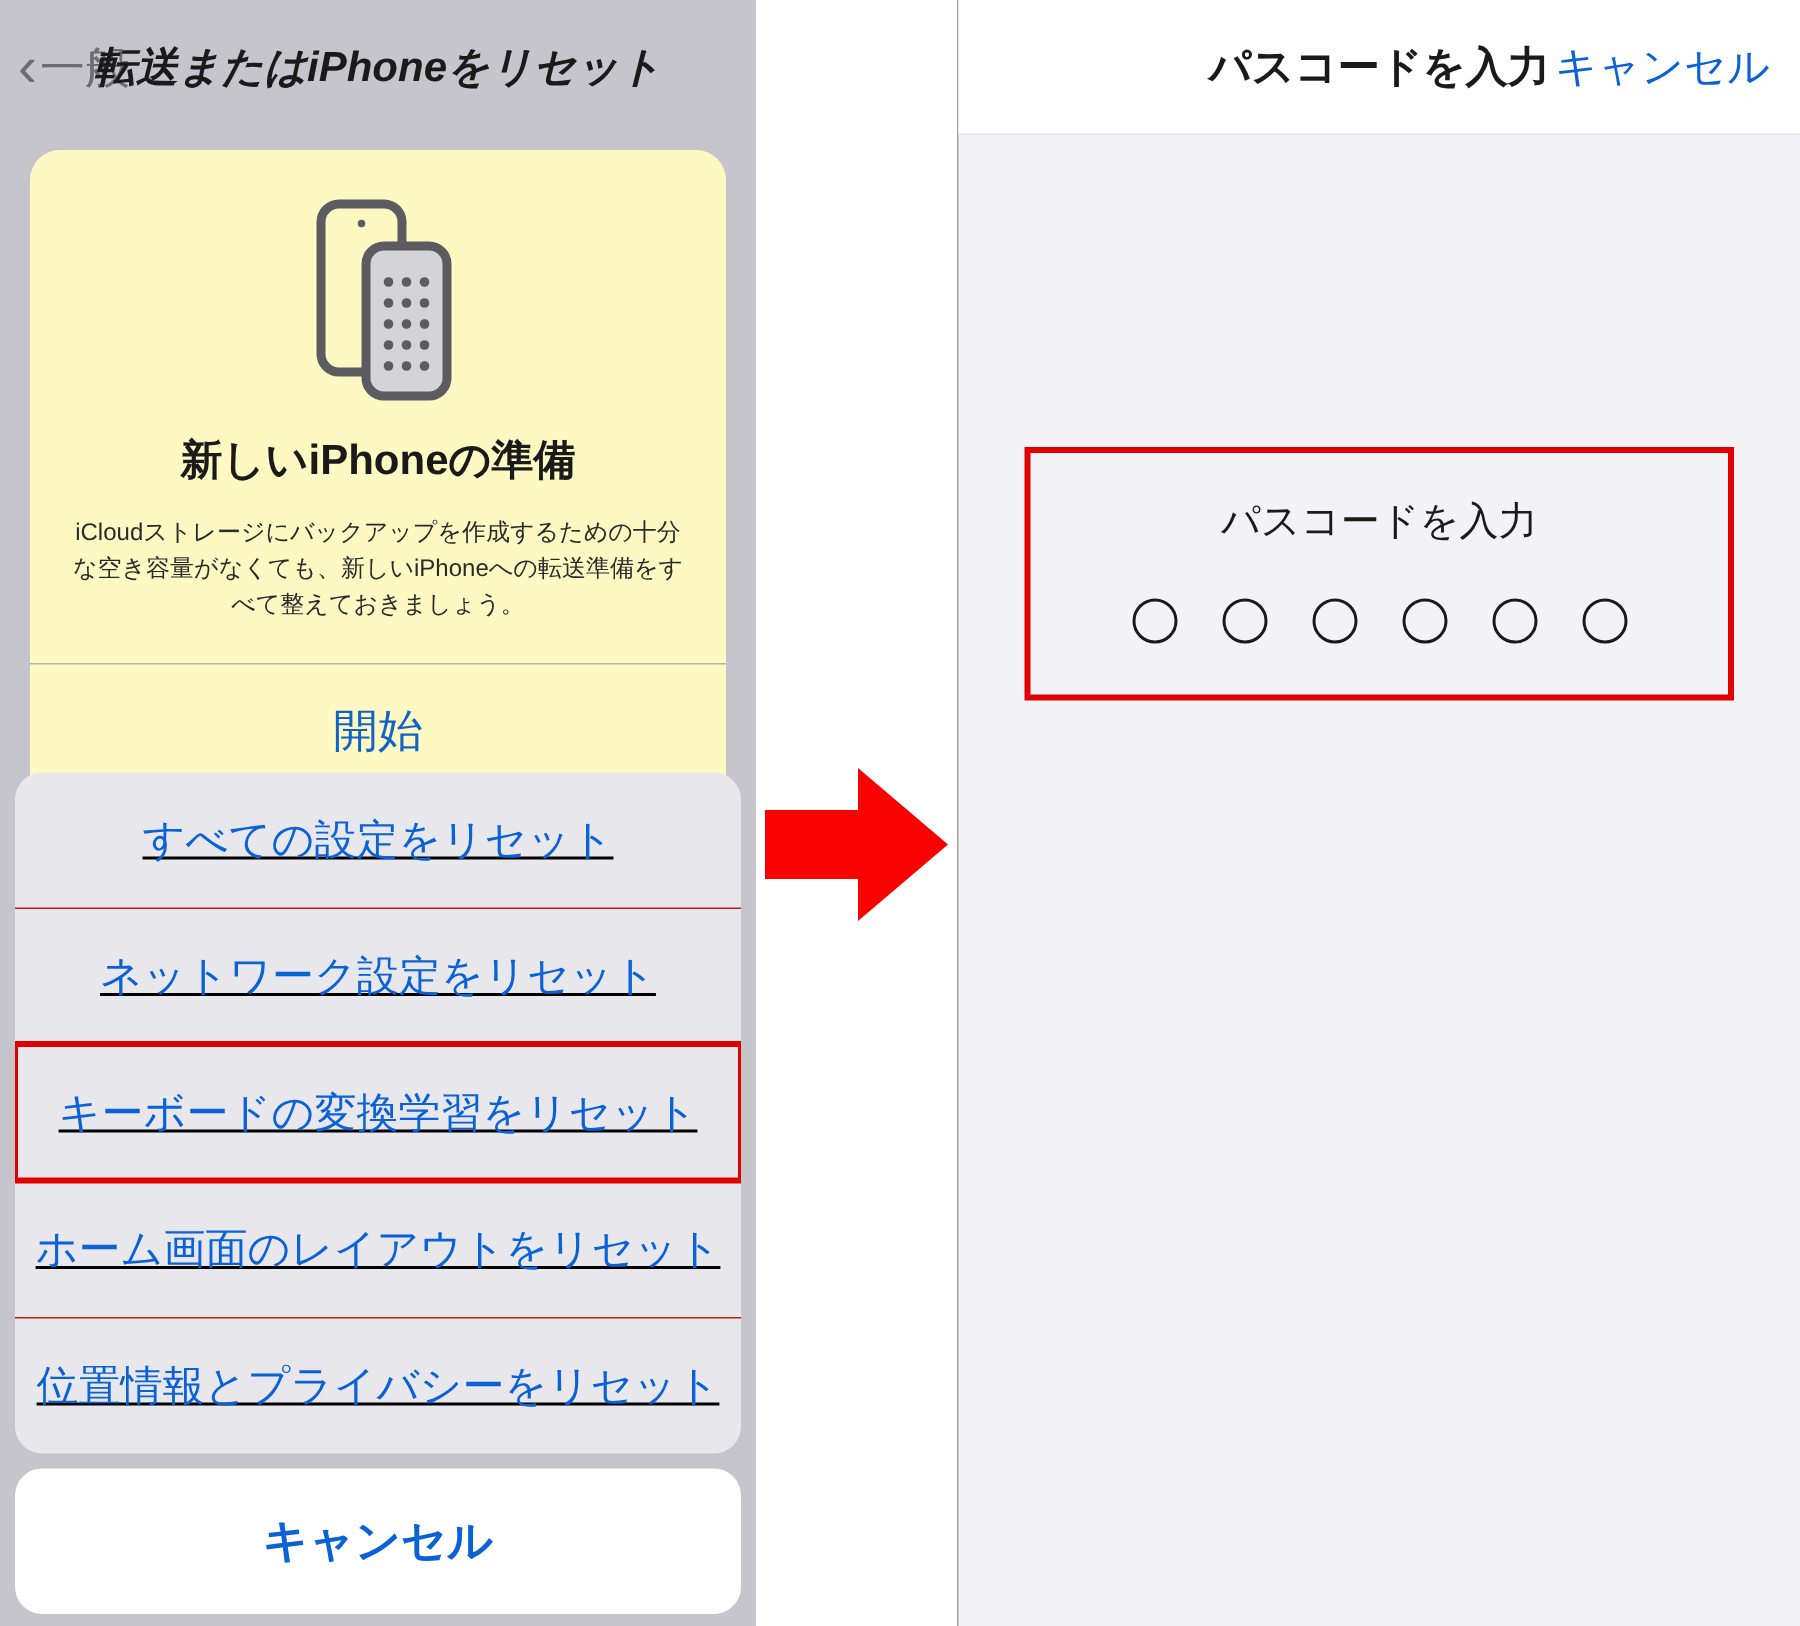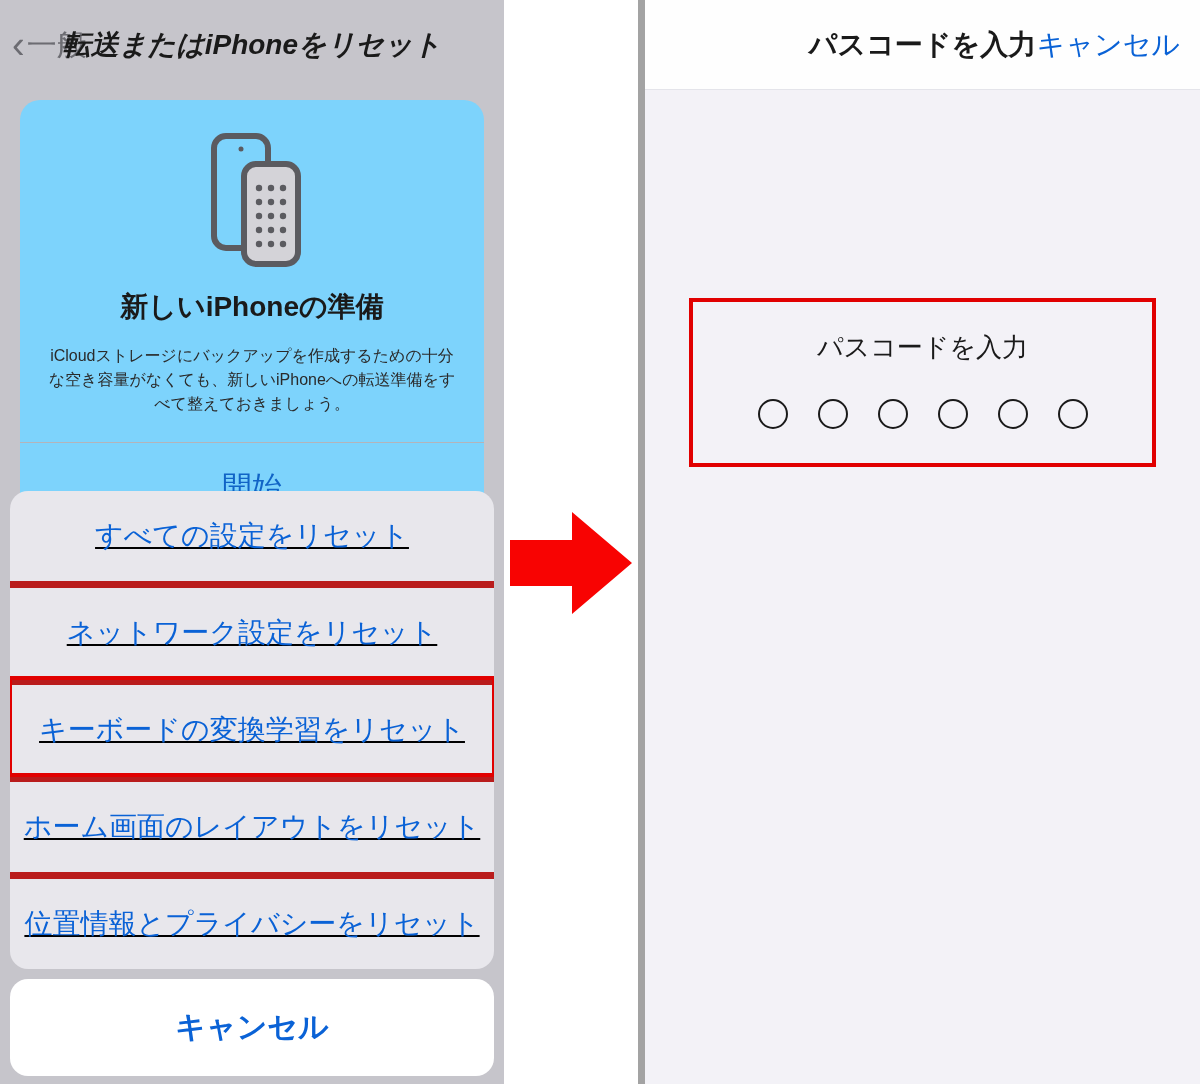--- a/index.html
+++ b/index.html
@@ -45,21 +45,21 @@
     transform: translateX(-50%);
     font-size: 28px;
     font-weight: 700;
     color: #1a1a1a;
     white-space: nowrap;
     font-style: italic;
   }
 
   .card {
     margin: 10px 20px 0 20px;
-    background: #7dd3fc;
+    background: #fef9c3;
     border-radius: 20px;
     padding: 30px 24px 0 24px;
     color: #1a1a1a;
     text-align: center;
   }
   .devices-icon {
     margin: 0 auto 18px auto;
     width: 120px; height: 140px;
     position: relative;
   }
@@ -104,21 +104,21 @@
   }
   .sheet-item {
     display: block;
     width: 100%;
     padding: 26px 10px;
     text-align: center;
     font-size: 28px;
     color: #0a62d6;
     background: transparent;
     border: none;
-    border-top: 7px solid #b91c1c;
+    border-top: 1px solid #b91c1c;
     cursor: pointer;
     position: relative;
     font-family: inherit;
   }
   .sheet-item:first-child { border-top: none; }
   .sheet-item.sel {
     outline: 4px solid #e10000;
     outline-offset: -2px;
     z-index: 2;
   }
@@ -137,21 +137,21 @@
     cursor: pointer;
     font-family: inherit;
   }
 
   
   .right-pane {
     position: absolute;
     left: 638px; top: 0;
     width: 562px; height: 1084px;
     background: #f3f2f7;
-    border-left: 7px solid #a3a3a3;
+    border-left: 1px solid #a3a3a3;
   }
   .r-header {
     height: 90px;
     display: flex;
     align-items: center;
     justify-content: center;
     background: #fefefe;
     border-bottom: 1px solid #e4e4ea;
     position: relative;
   }

